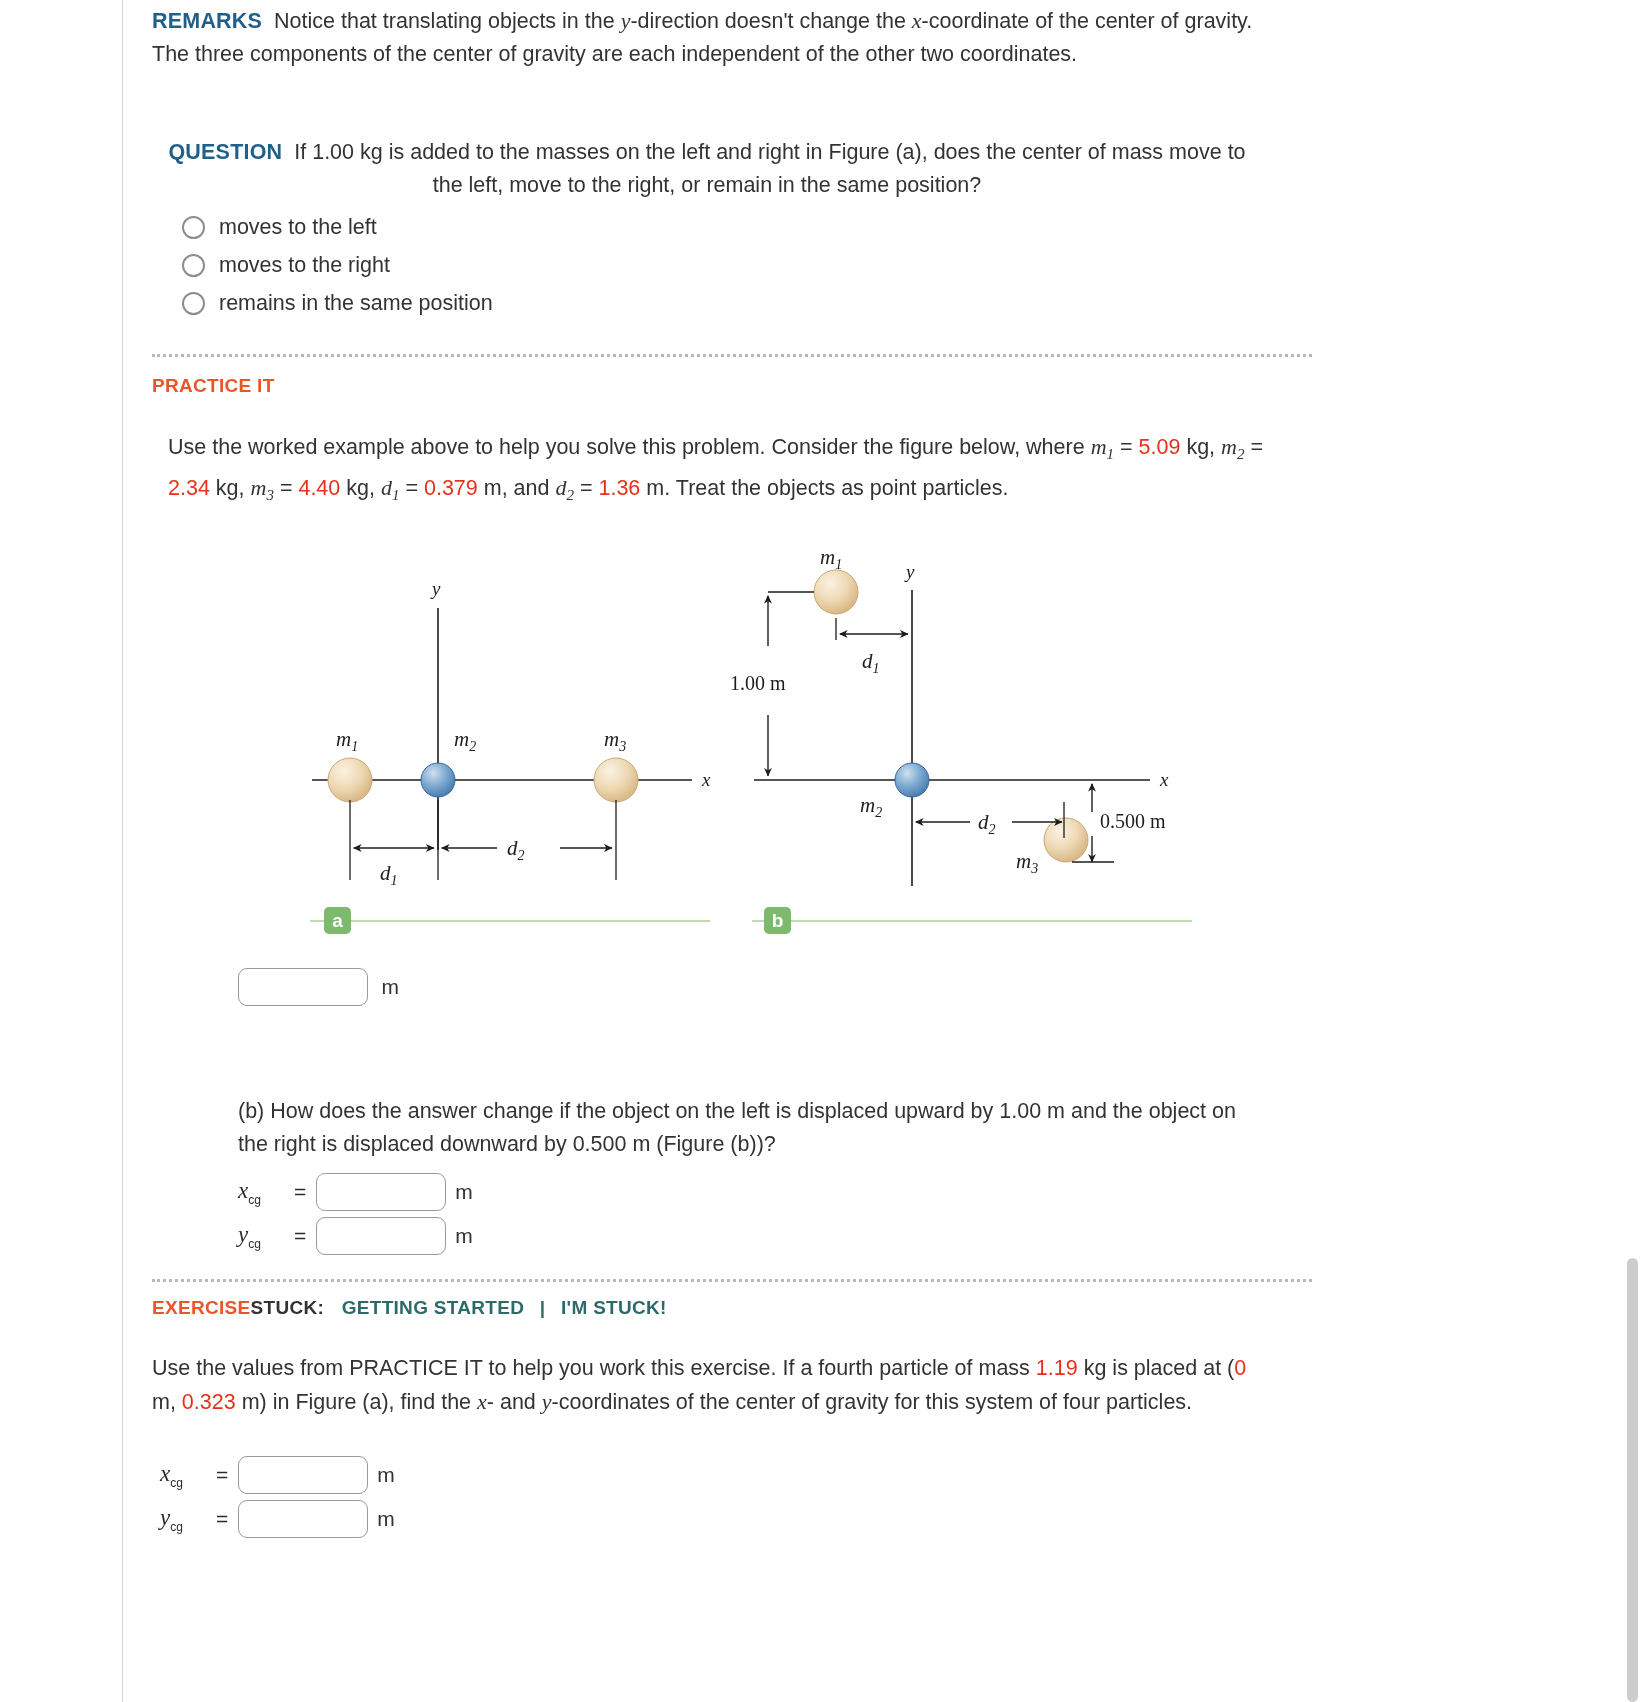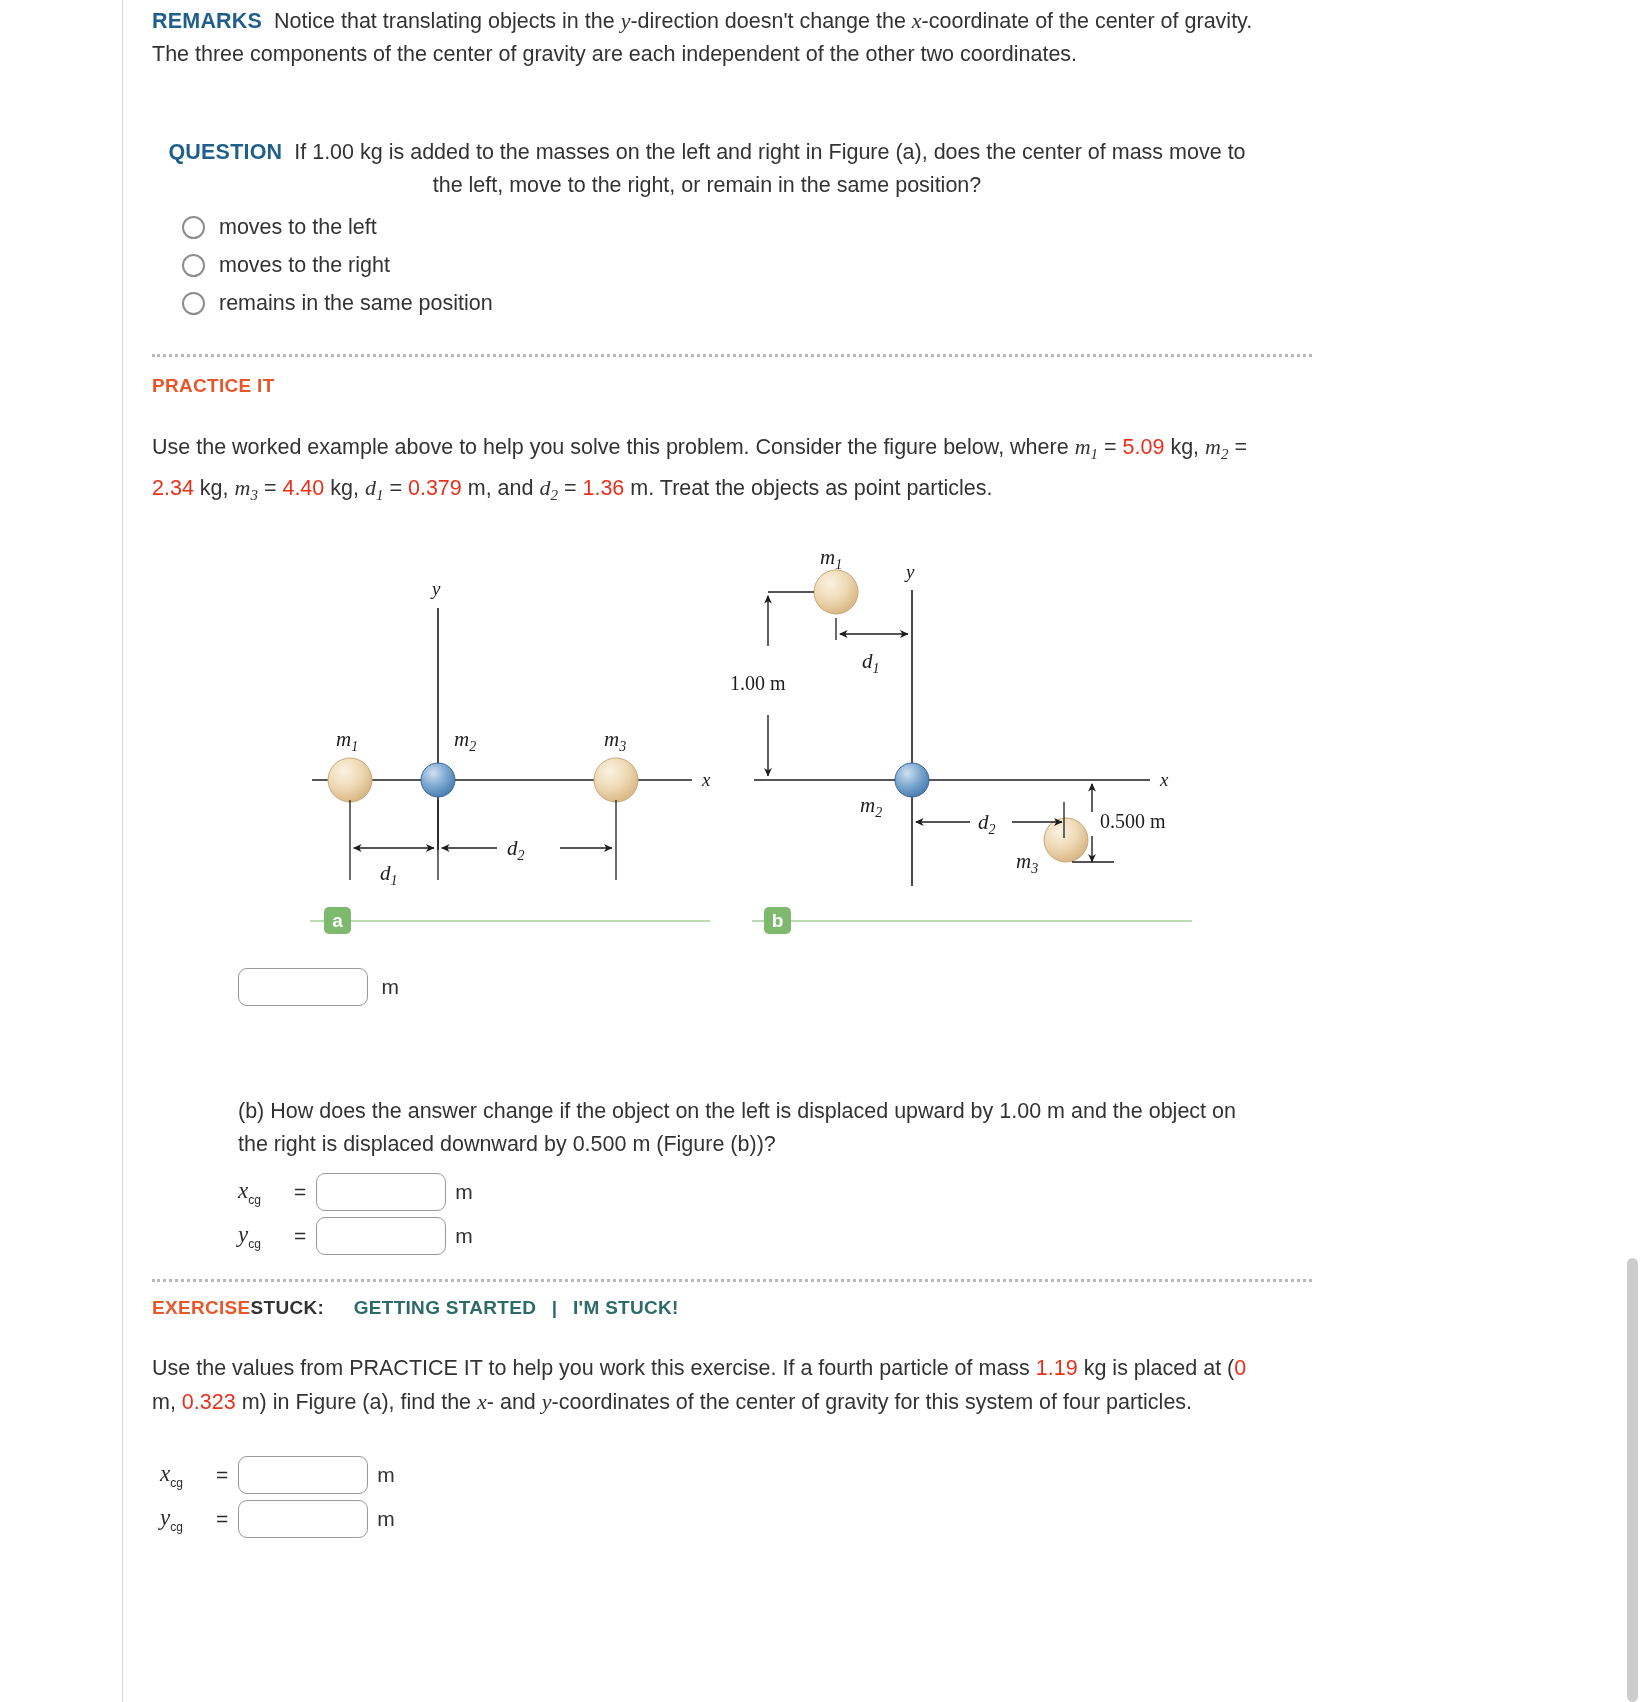--- a/index.html
+++ b/index.html
@@ -100,21 +100,21 @@
     left: 0;
     width: 1160px;
     height: 0;
     border-top: 3px dotted #b9b9b9;
   }
   #sep1 { top: 354px; }
   #sep2 { top: 1279px; }
 
   
   #practice-title { position: absolute; left: 0; top: 375px; }
-  #practice-body  { position: absolute; left: 0; top: 430px; width: 1120px; }
+  #practice-body  { position: absolute; left: 16px; top: 430px; width: 1120px; }
 
   
   #figure {
     position: absolute;
     left: 150px; top: 550px;
     width: 890px; height: 400px;
   }
   .fig-svg { display: block; }
 
   .fig-caption-line {
@@ -185,21 +185,21 @@
   .hints-wrap {
     font-size: 19px;
     font-weight: bold;
     letter-spacing: .3px;
     white-space: nowrap;
   }
   .hints-label { color: #333333; }
   .hint-link {
     color: #2d6b6b;
     text-decoration: none;
-    margin-left: 24px;
+    margin-left: 12px;
   }
   .hint-bar { color: #2d6b6b; margin: 0 10px; }
 
   #exercise-body { position: absolute; left: 0; top: 1352px; width: 1120px; }
   #exercise-inputs { position: absolute; left: 8px; top: 1450px; }
 
   
   #scrollbar-track {
     position: absolute;
     right: 0; top: 0;

